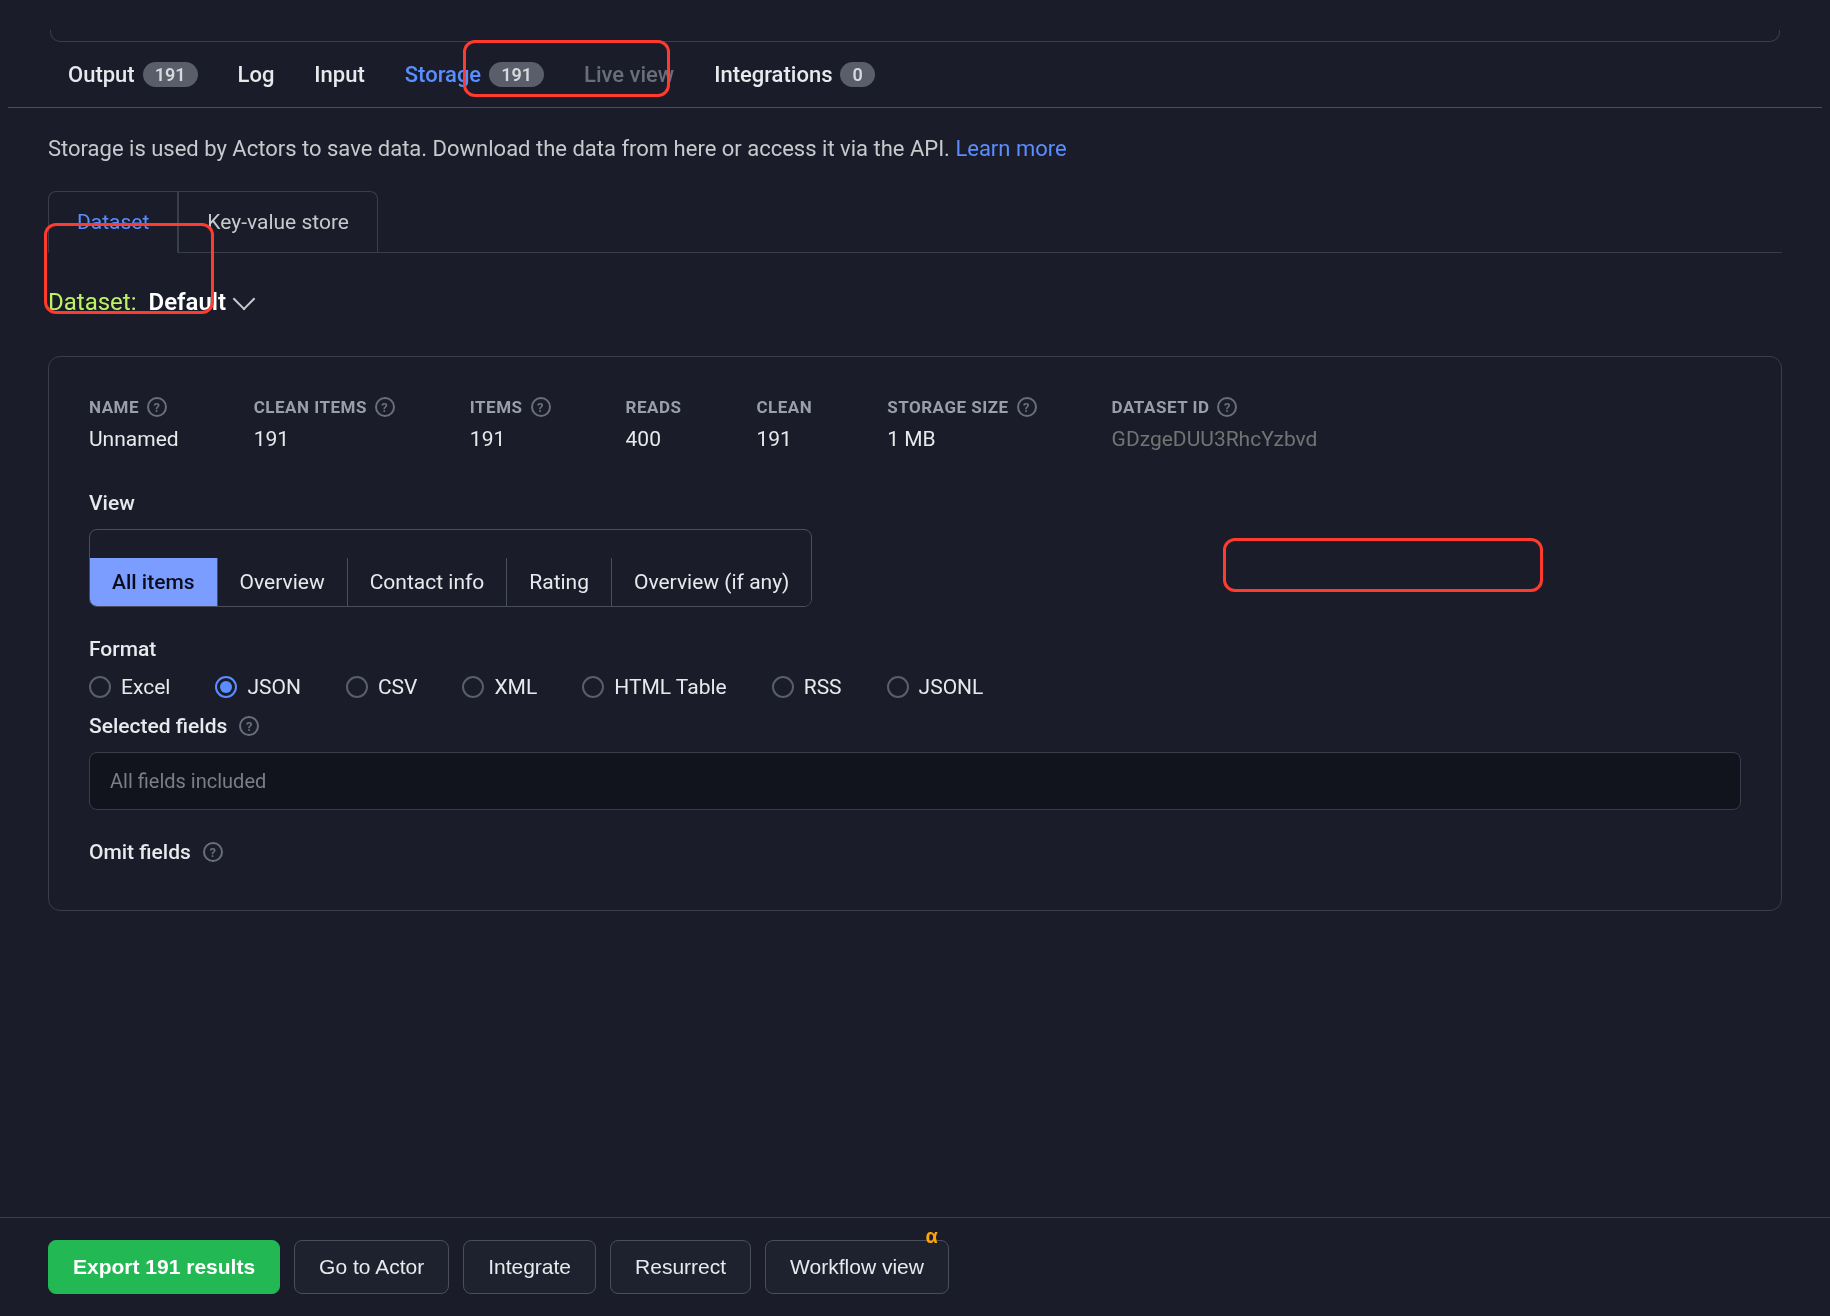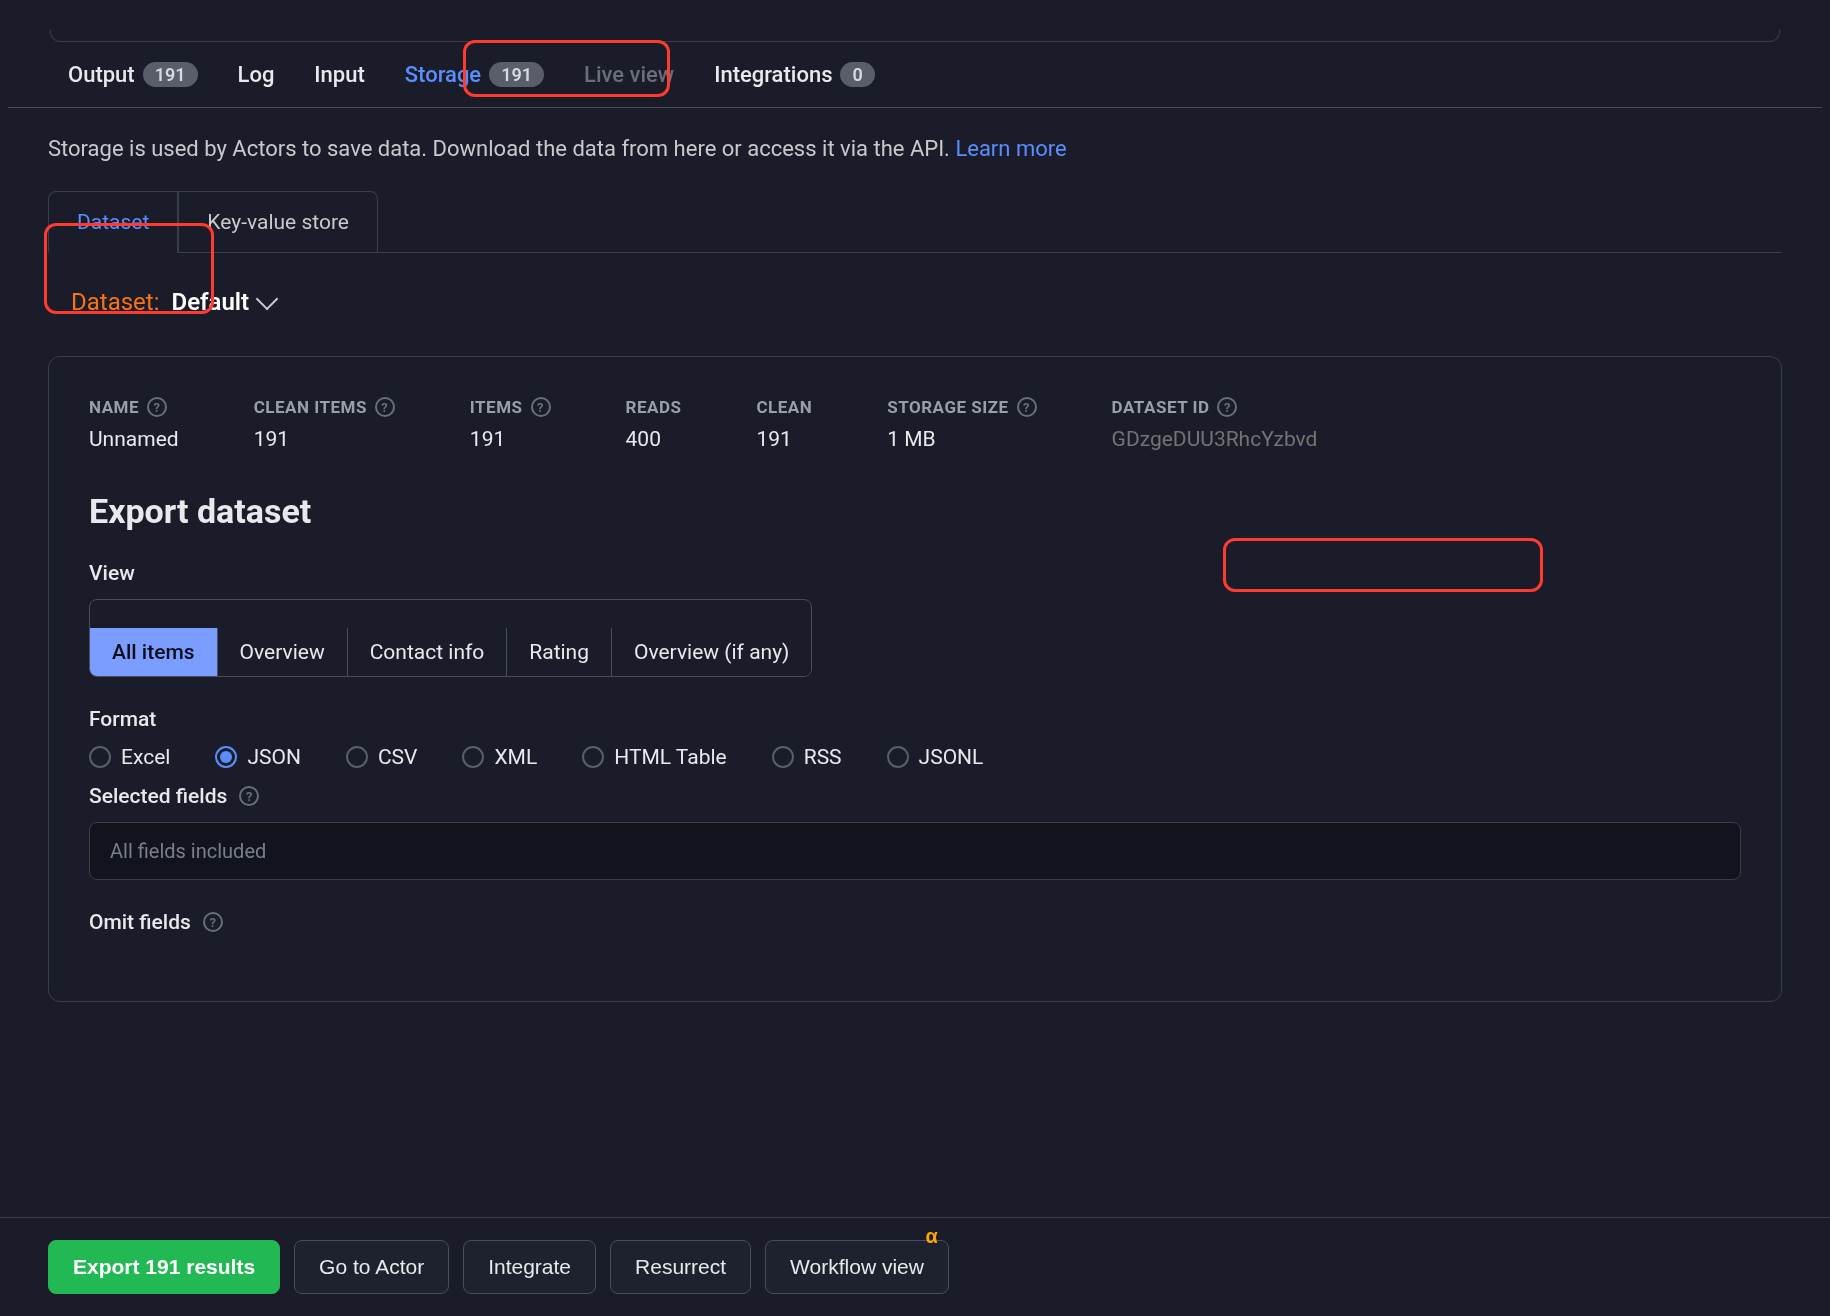--- a/index.html
+++ b/index.html
@@ -88,27 +88,27 @@
       background: #1a1d29;
     }
     .dataset-selector {
       display: flex;
       align-items: center;
       gap: 12px;
       padding: 0 48px;
       margin-bottom: 40px;
       font-size: 24px;
     }
-    .dataset-selector .lbl { color: #f97316; padding-left: 23px; }
+    .dataset-selector .lbl { color: #bef264; }
     .dataset-selector .val { color: #fff; font-weight: 600; display: flex; align-items: center; gap: 10px; cursor: pointer;}
     .panel {
       margin: 0 48px;
       border: 1px solid #3a3d4a;
       border-radius: 12px;
-      padding: 40px 40px 53px 40px;
+      padding: 40px 40px 32px 40px;
     }
     .meta-row {
       display: flex;
       gap: 75px;
       margin-bottom: 40px;
     }
     .meta-item { display: flex; flex-direction: column; gap: 10px; }
     .meta-label {
       font-size: 17px;
       font-weight: 700;
@@ -333,21 +333,20 @@
     </div>
     <div class="meta-item">
       <div class="meta-label">
           <span>DATASET ID</span>
           <span class="help-icon">?</span>
         </div>
       <div class="meta-value link">GDzgeDUU3RhcYzbvd</div>
     </div>
   </div>
 
-  <h2>Export dataset</h2>
 
   <div class="section-label">View</div>
   <div class="view-tabs">
     <div class="view-tab active">All items</div>
     <div class="view-tab">Overview</div>
     <div class="view-tab">Contact info</div>
     <div class="view-tab">Rating</div>
     <div class="view-tab">Overview (if any)</div>
   </div>
 

